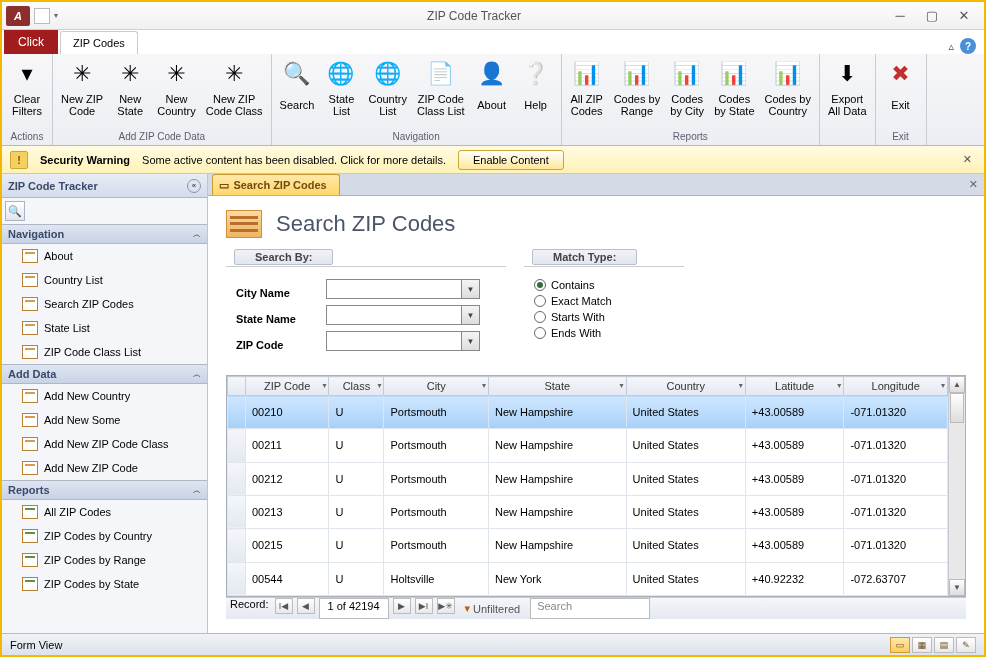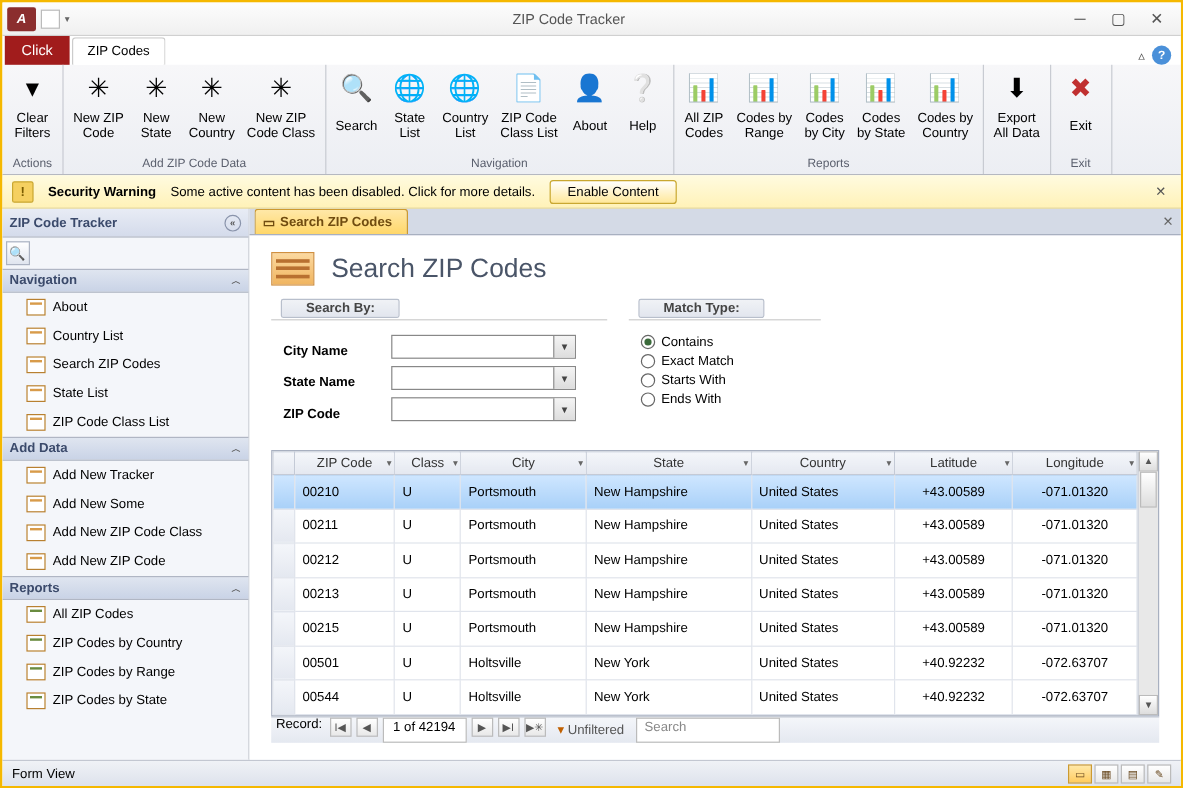--- a/index.html
+++ b/index.html
@@ -80,21 +80,21 @@
 .radio.checked::after{content:"";width:6px;height:6px;background:#3a6a3a;border-radius:50%}
 
 
 .datasheet-wrap{flex:1;display:flex;border:1px solid #a8b0c0;overflow:hidden;position:relative}
 .datasheet{flex:1;border-collapse:collapse}
 .datasheet th{background:linear-gradient(#f4f6fa,#e4e8f0);border:1px solid #c4cad6;padding:3px 4px;text-align:center;font-weight:normal;position:relative;color:#333}
 .datasheet th .dd{position:absolute;right:2px;top:4px;font-size:8px;color:#666}
 .datasheet td{border:1px solid #e0e4ec;padding:2px 6px;height:18px}
 .datasheet tr.selected td{background:linear-gradient(#cee6ff,#a8d0f8)}
 .row-selector{width:18px;background:linear-gradient(#f4f6fa,#e4e8f0);border-right:1px solid #c4cad6}
-.num{text-align:center}
+.num{text-align:left}
 .ctr{text-align:left}
 .vscroll{width:17px;background:#f0f0f0;border-left:1px solid #c4cad6;display:flex;flex-direction:column}
 .vscroll-btn{height:17px;background:linear-gradient(#fff,#ddd);border:1px solid #bbb;display:flex;align-items:center;justify-content:center;font-size:8px;color:#555}
 .vscroll-track{flex:1;background:#e8e8e8;position:relative}
 .vscroll-thumb{height:30px;background:linear-gradient(#fff,#ddd);border:1px solid #bbb;margin:0 1px}
 
 .record-nav{height:22px;background:linear-gradient(#f4f6fa,#e4e8f0);border-top:1px solid #c4cad6;display:flex;padding:0 4px;gap:4px}
 .rn-label{margin-right:2px}
 .rn-btn{width:18px;height:16px;border:1px solid #bbb;background:linear-gradient(#fff,#e8e8e8);display:flex;align-items:center;justify-content:center;font-size:9px;color:#555}
 .rn-pos{border:1px solid #bbb;padding:1px 8px;background:#fff}
@@ -282,21 +282,21 @@
           <span>ZIP Code Class List</span>
         </div>
       </div>
     <div class="nav-section-h">
         <span>Add Data</span>
         <span class="collapse">︿</span>
       </div>
     <div id="nav-sec-add">
         <div class="nav-item">
           <div class="nav-item-icon "></div>
-          <span>Add New Tracker</span>
+          <span>Add New Country</span>
         </div>
         <div class="nav-item">
           <div class="nav-item-icon "></div>
           <span>Add New Some</span>
         </div>
         <div class="nav-item">
           <div class="nav-item-icon "></div>
           <span>Add New ZIP Code Class</span>
         </div>
         <div class="nav-item">
@@ -452,30 +452,20 @@
               </tr>
               <tr>
                 <td class="row-selector"></td>
                 <td class="ctr">00215</td>
                 <td class="ctr">U</td>
                 <td>Portsmouth</td>
                 <td>New Hampshire</td>
                 <td>United States</td>
                 <td class="num">+43.00589</td>
                 <td class="num">-071.01320</td>
-              </tr>
-              <tr>
-                <td class="row-selector"></td>
-                <td class="ctr">00501</td>
-                <td class="ctr">U</td>
-                <td>Holtsville</td>
-                <td>New York</td>
-                <td>United States</td>
-                <td class="num">+40.92232</td>
-                <td class="num">-072.63707</td>
               </tr>
               <tr>
                 <td class="row-selector"></td>
                 <td class="ctr">00544</td>
                 <td class="ctr">U</td>
                 <td>Holtsville</td>
                 <td>New York</td>
                 <td>United States</td>
                 <td class="num">+40.92232</td>
                 <td class="num">-072.63707</td>

